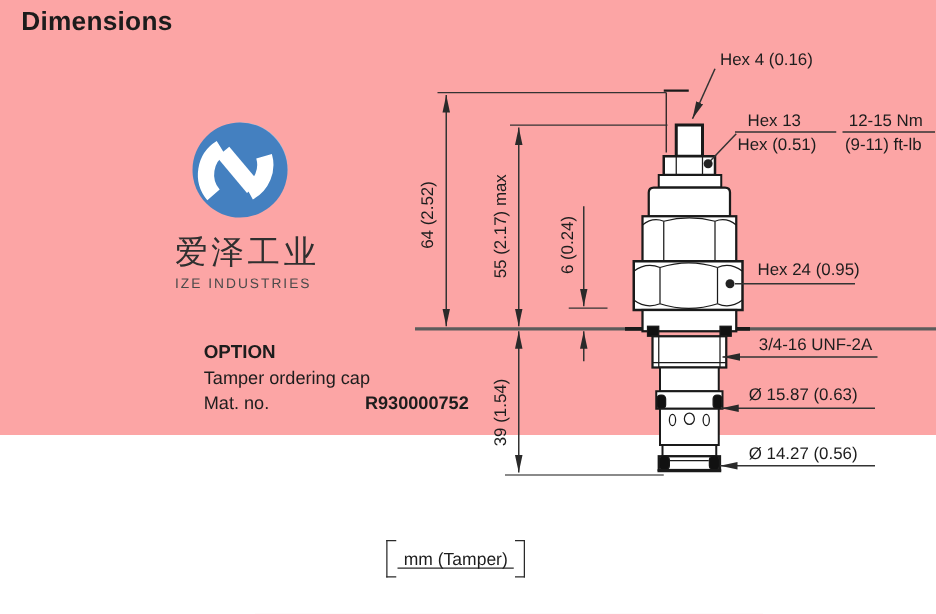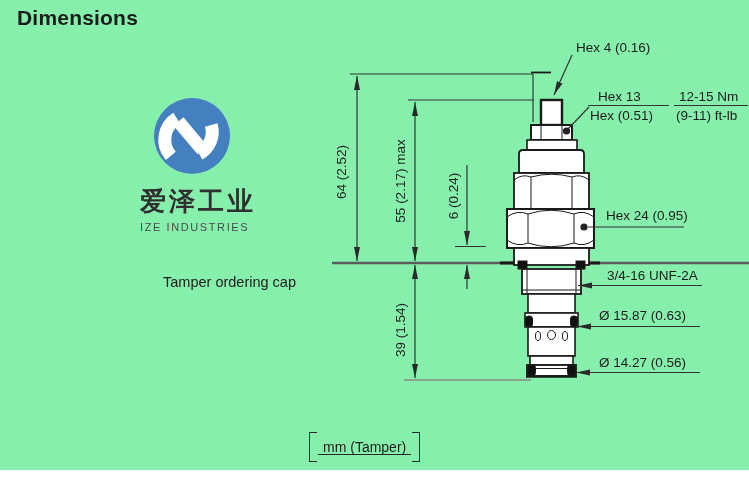--- a/index.html
+++ b/index.html
@@ -1,22 +1,22 @@
 <!DOCTYPE html>
 <html><head>
 <meta charset="utf-8">
 <style>
   html,body{margin:0;padding:0;background:#fff;width:749px;height:491px;overflow:hidden;
             font-family:"Liberation Sans",sans-serif;color:#1d1d1d;}
-  .page{position:relative;width:749px;height:470px;background:#86efac;}
+  .page{position:relative;width:749px;height:348px;background:#fca5a5;}
   .title{position:absolute;left:17px;top:6px;font-size:21px;font-weight:bold;letter-spacing:.2px;color:#1c1c1c;}
   
   .logo{position:absolute;left:140px;top:96px;width:120px;}
   .logo svg{display:block;margin-left:10px;}
-  .logo-cn{font-size:26px;font-weight:bold;color:#2f2f2f;letter-spacing:3px;margin-top:4px;white-space:nowrap;}
+  .logo-cn{font-size:26px;font-weight:normal;color:#2f2f2f;letter-spacing:3px;margin-top:4px;white-space:nowrap;}
   .logo-en{font-size:11px;color:#4a4a4a;letter-spacing:1.6px;margin-top:2px;white-space:nowrap;}
   
   .option{position:absolute;left:163px;top:272px;width:212px;font-size:14.5px;line-height:20px;}
   .option .head{font-weight:bold;font-size:15px;margin-bottom:1px;}
   .option b{font-weight:bold;}
   .option .mat{display:flex;justify-content:space-between;}
   
   .units{position:absolute;left:309px;top:432px;display:flex;align-items:stretch;height:30px;}
   .units .br{width:7px;border:1.5px solid #2a2a2a;}
   .units .br.l{border-right:none;}
@@ -40,21 +40,26 @@
         <path d="M -19,22 A 25 25 0 0 1 -17,-16"></path>
         <path d="M -15,-13 L 12,13"></path>
         <path d="M 9,17 A 25 25 0 0 0 18,-13"></path>
       </g>
     </svg>
     <div class="logo-cn">爱泽工业</div>
     <div class="logo-en">IZE INDUSTRIES</div>
   </div>
 
   <div class="option">
+    <div class="head">OPTION</div>
     <div>Tamper ordering cap</div>
+    <div class="mat">
+        <span>Mat. no.</span>
+        <b>R930000752</b>
+      </div>
   </div>
 
   <svg width="749" height="491" viewBox="0 0 749 491" style="position:absolute;left:0;top:0;">
     <defs>
       <marker id="arr" viewBox="0 0 14 8" refX="14" refY="4" markerWidth="14" markerHeight="8" orient="auto-start-reverse" markerUnits="userSpaceOnUse">
         <path d="M14,4 L0,1 L0,7 Z" fill="#2a2a2a"></path>
       </marker>
     </defs>
 
     <g>

